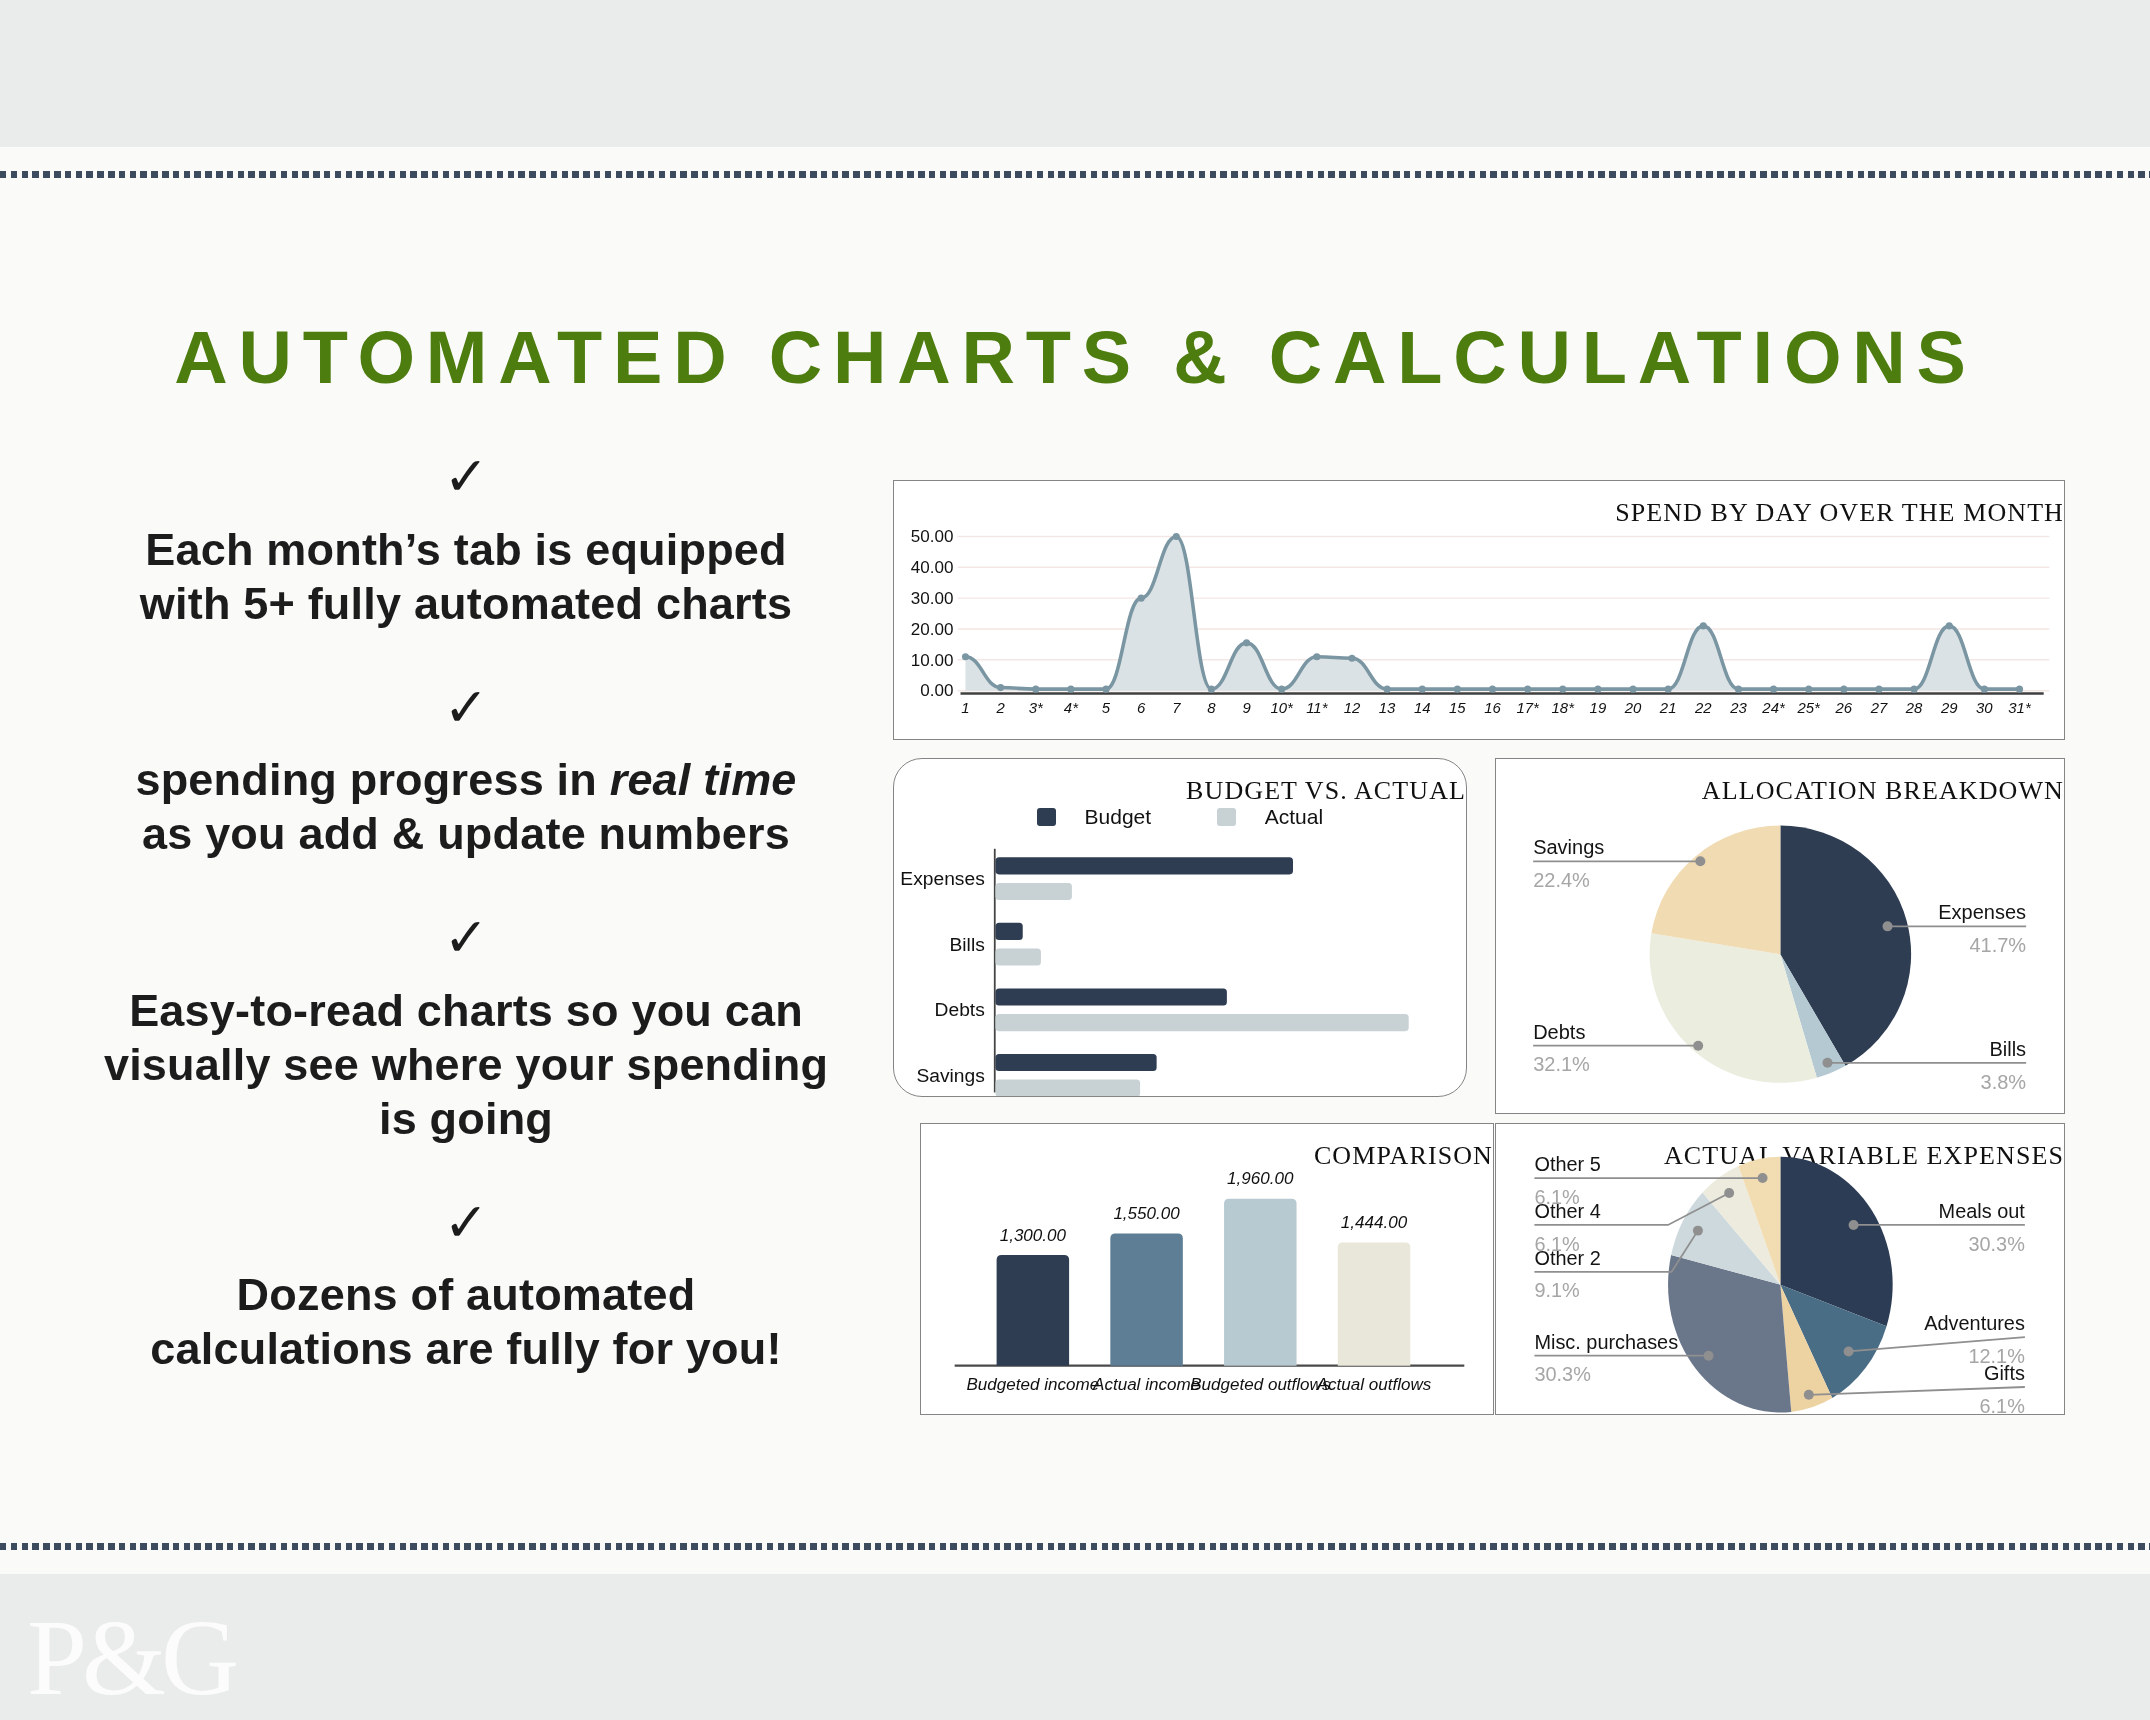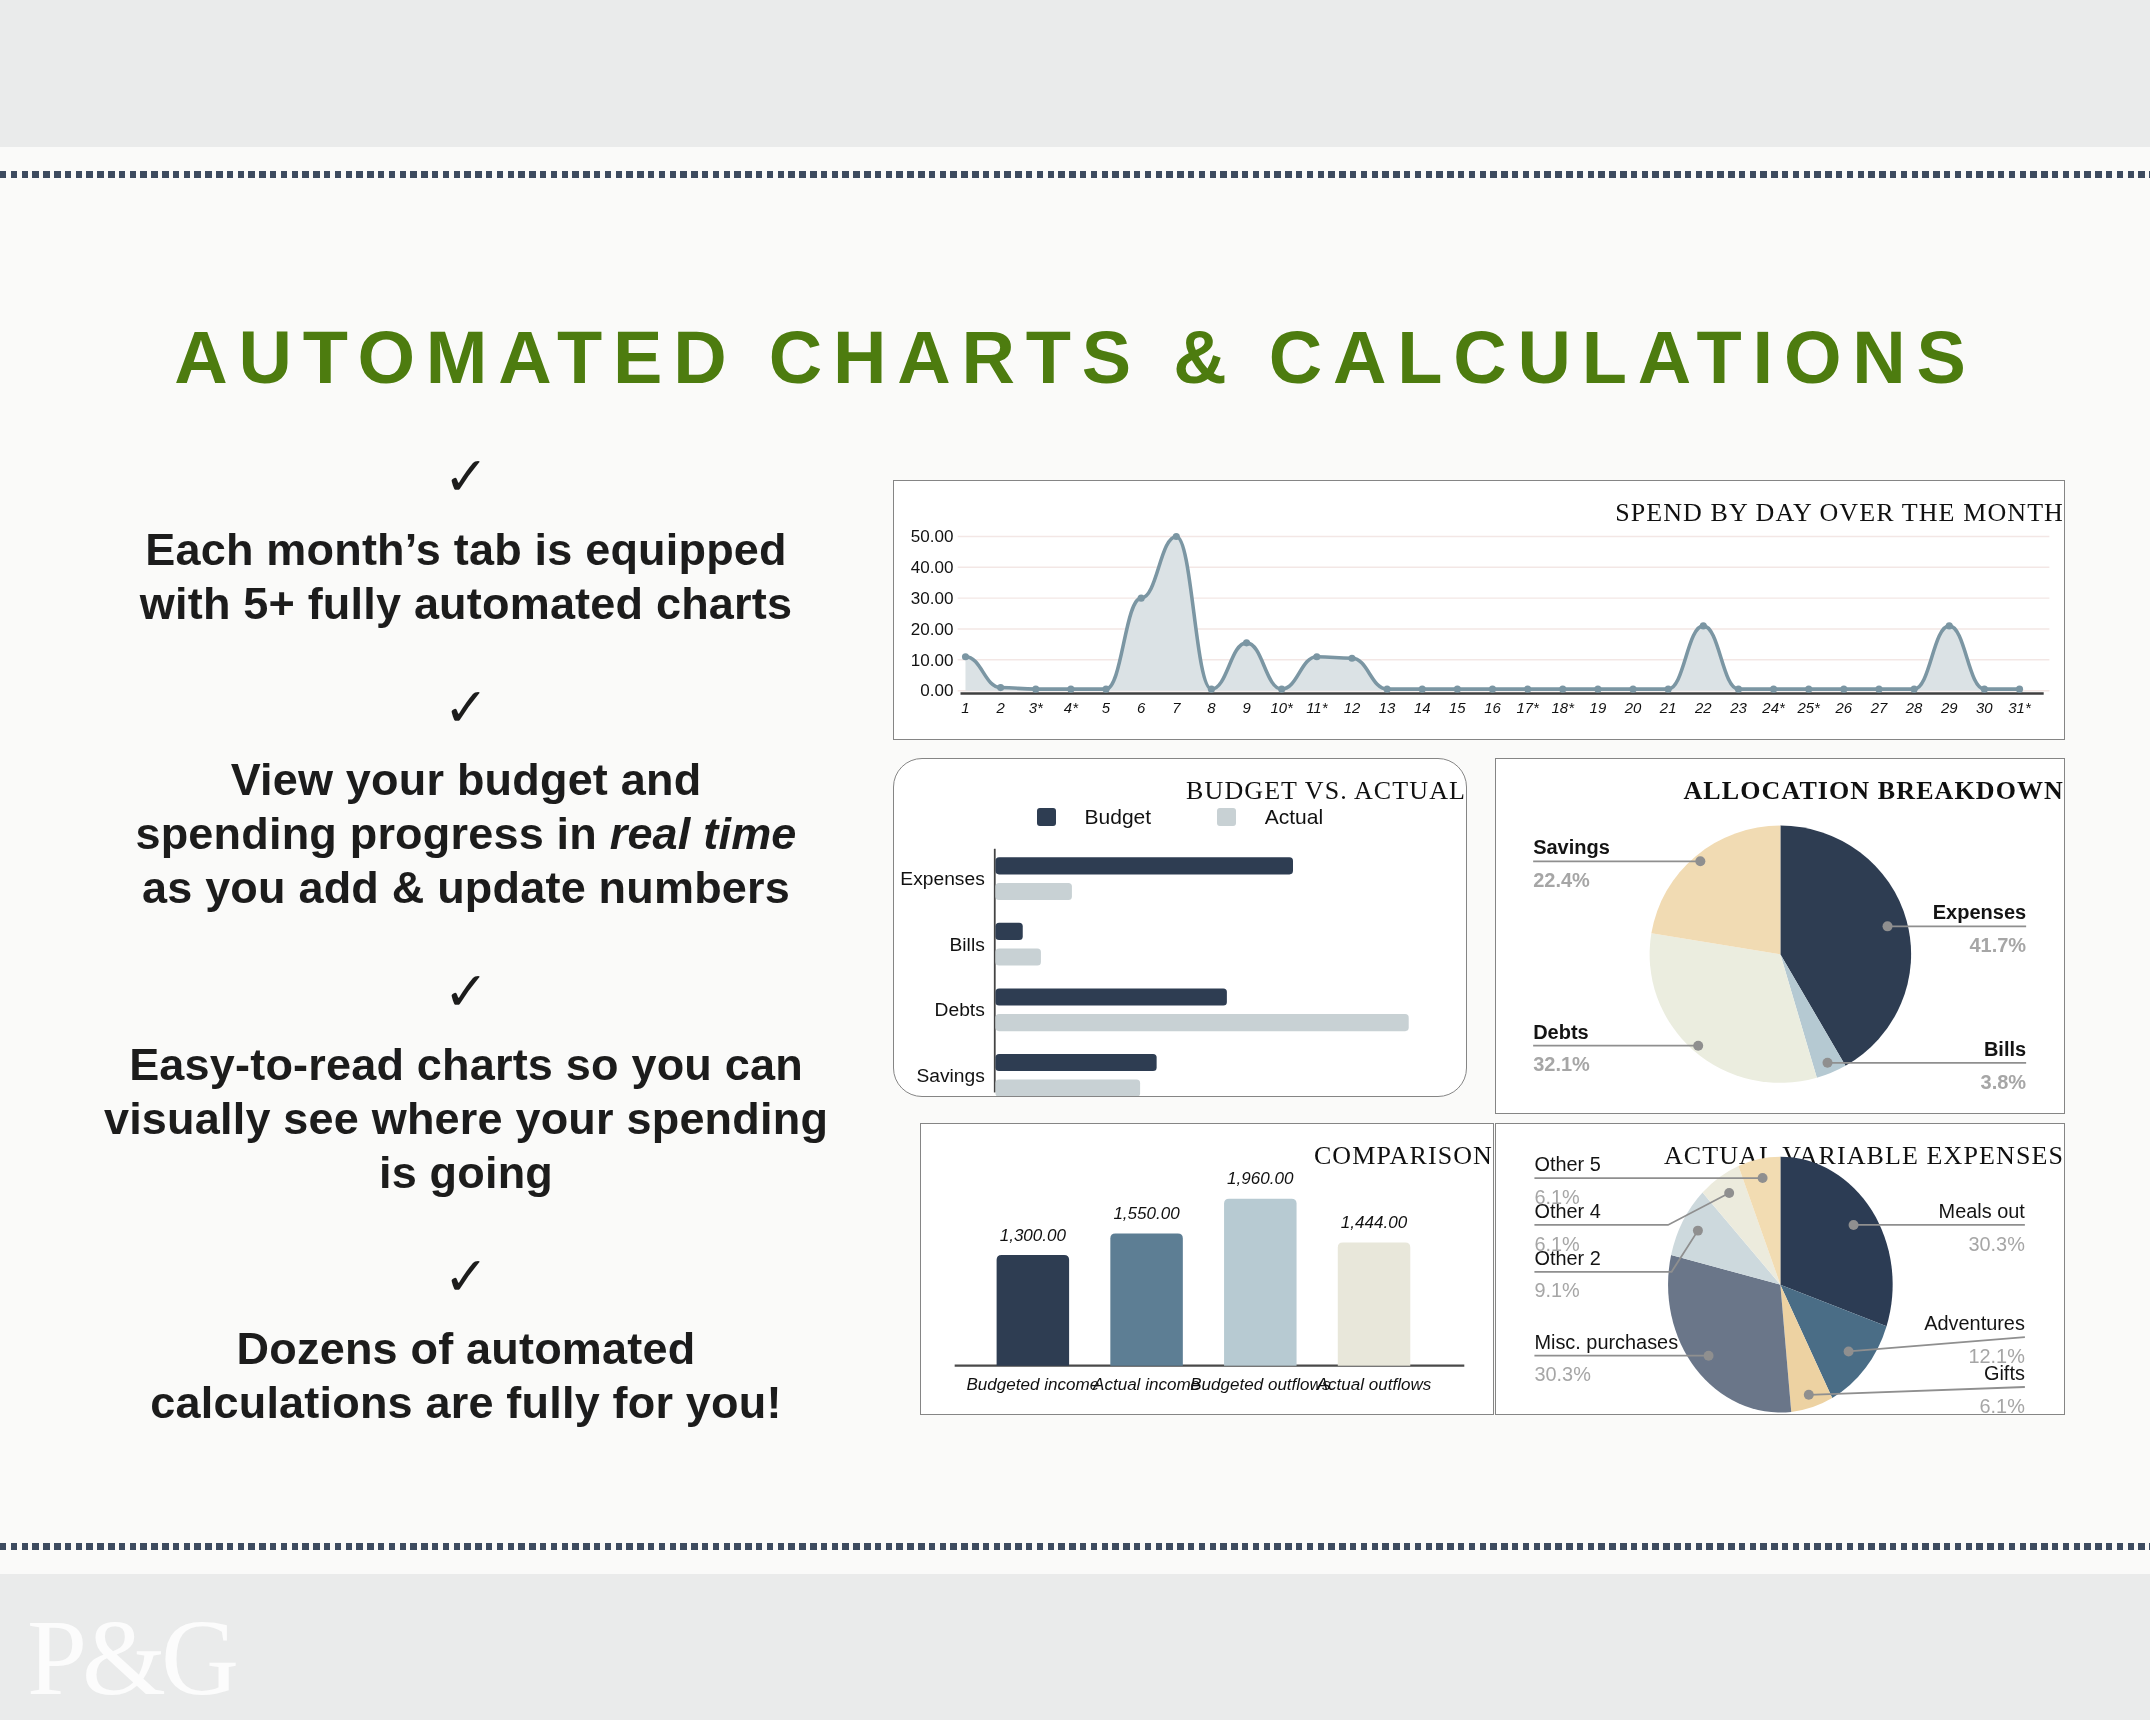--- a/index.html
+++ b/index.html
@@ -33,21 +33,21 @@
     display:block;margin-bottom:18.6px;color:#1c1c1c;
   }
   .fline{font-size:45px;line-height:54px;letter-spacing:0.2px;font-weight:bold;}
   .fline .em{font-style:italic;}
   .panel{
     position:absolute;background:#ffffff;border:1.4px solid #858585;
     box-sizing:border-box;
   }
   #p-area  {left:893px;top:480px; width:1172px;height:260px;}
   #p-bva   {left:893px;top:758px;width:574px; height:339px;border-radius:29px;}
-  #p-alloc {left:1495px;top:758px;width:570px; height:356px;font-weight:bold;}
+  #p-alloc {left:1495px;top:758px;width:570px; height:356px;}
   #p-comp  {left:893px;top:1123px;width:574px; height:292px;margin-left:27px;}
   #p-varexp{left:1495px;top:1123px;width:570px; height:292px;}
   .panel-title{
     position:absolute;top:17px;left:0;right:0;text-align:right;
     font-family:"Liberation Serif",serif;font-size:26px;
     letter-spacing:1.1px;color:#101010;white-space:nowrap;
   }
   svg.chart{position:absolute;left:0;top:0;width:100%;height:100%;}
   svg text{font-family:"Liberation Sans",sans-serif;}
   .legend{
@@ -74,21 +74,20 @@
 <div class="page-title">AUTOMATED CHARTS &amp; CALCULATIONS</div>
 
 <div class="features">
   <div class="feature">
     <span class="check">✓</span>
     <div class="fline"><span>Each month’s tab is equipped</span><span class="em"></span><span></span></div>
     <div class="fline"><span>with 5+ fully automated charts</span><span class="em"></span><span></span></div>
   </div>
   <div class="feature">
     <span class="check">✓</span>
-    <div class="fline"><span>View your budget and</span><span class="em"></span><span></span></div>
     <div class="fline"><span>spending progress in </span><span class="em">real time</span><span></span></div>
     <div class="fline"><span>as you add &amp; update numbers</span><span class="em"></span><span></span></div>
   </div>
   <div class="feature">
     <span class="check">✓</span>
     <div class="fline"><span>Easy-to-read charts so you can</span><span class="em"></span><span></span></div>
     <div class="fline"><span>visually see where your spending</span><span class="em"></span><span></span></div>
     <div class="fline"><span>is going</span><span class="em"></span><span></span></div>
   </div>
   <div class="feature">

